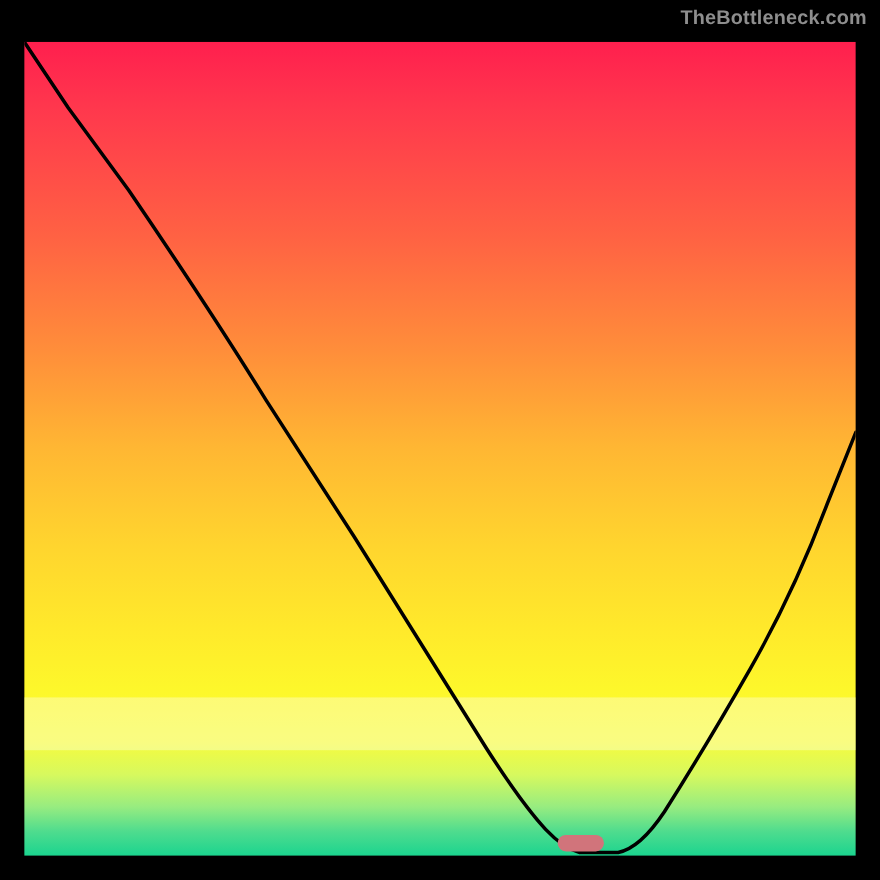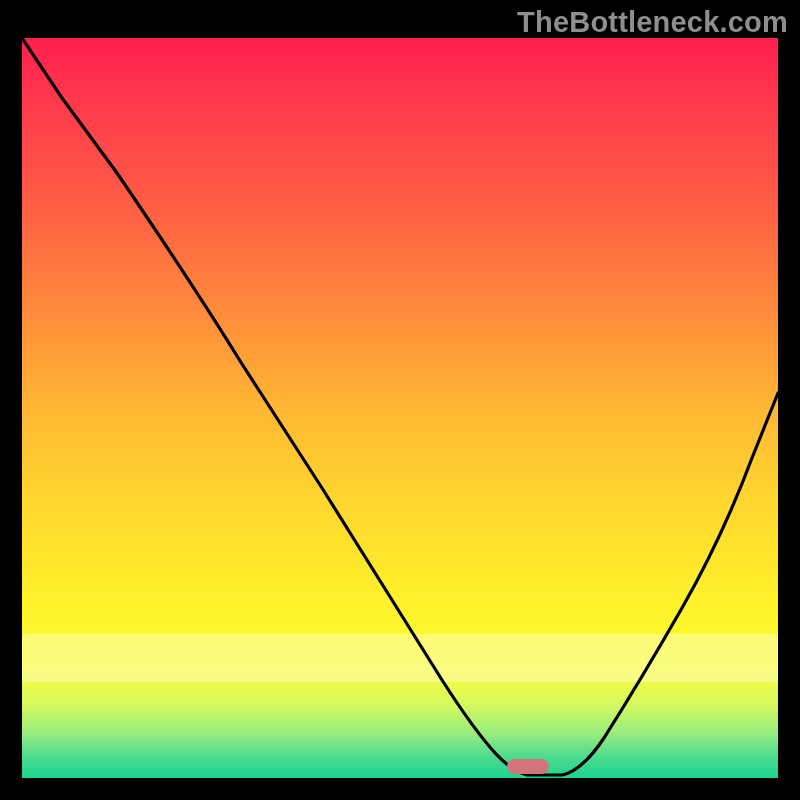--- a/index.html
+++ b/index.html
@@ -16,21 +16,21 @@
     top: 0;
     width: 800px;
     height: 800px;
     background: #000;
   }
   .watermark {
     position: absolute;
     top: 6px;
     right: 12px;
     font-family: Arial, Helvetica, sans-serif;
-    font-size: 29px;
+    font-size: 18px;
     font-weight: 600;
     color: #8e8e8e;
     letter-spacing: 0.2px;
   }
   .plot {
     position: absolute;
     left: 22px;
     top: 38px;
     width: 756px;
     height: 740px;

